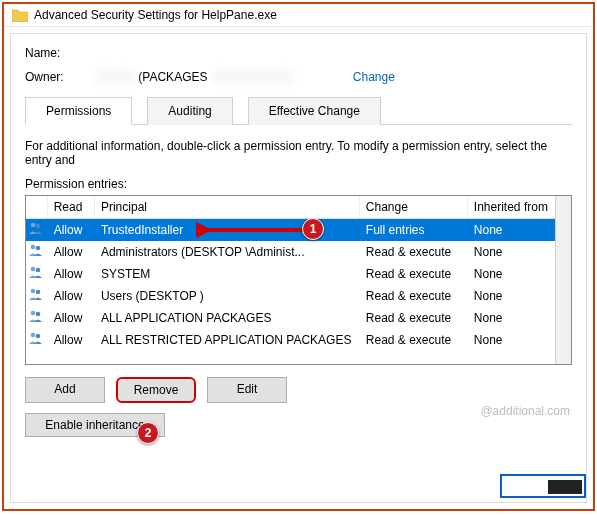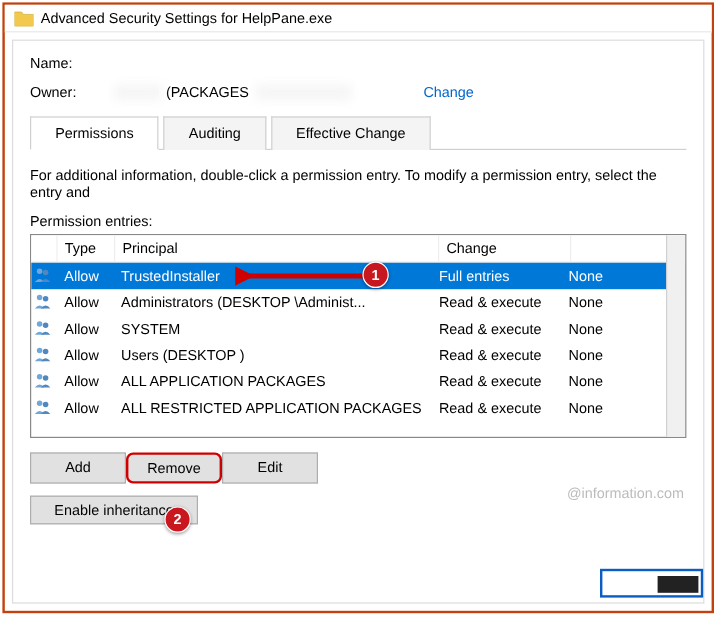--- a/index.html
+++ b/index.html
@@ -8,37 +8,37 @@
   .titlebar { display: flex; align-items: center; padding: 4px 8px; background: #fff; border-bottom: 1px solid #e8e8e8; }
   .folder-icon { width: 16px; height: 14px; margin-right: 6px; }
   .title-text { font-size: 12px; }
   .content { padding: 12px 14px 14px 14px; background: #fff; min-height: 470px; position: relative; border: 1px solid #dcdcdc; margin: 6px; }
   .field-row { display: flex; align-items: center; margin-bottom: 10px; }
   .field-label { width: 70px; }
   .field-value { flex: 0 0 auto; }
   .change-link { color: #0066cc; margin-left: 60px; cursor: pointer; }
   .blur { filter: blur(4px); opacity: 0.6; background: #f0f0f0; display: inline-block; height: 14px; }
   .tabs { display: flex; border-bottom: 1px solid #d0d0d0; margin-top: 12px; }
-  .tab { padding: 6px 20px; border: 1px solid #d0d0d0; border-bottom: none; margin-right: 4px; background: #f4f4f4; cursor: pointer; position: relative; top: 1px; font-size: 12px; }
+  .tab { padding: 6px 20px; border: 1px solid #d0d0d0; border-bottom: none; margin-right: 15px; background: #f4f4f4; cursor: pointer; position: relative; top: 1px; font-size: 12px; }
   .tab.active { background: #fff; border-bottom: 1px solid #fff; }
   .info-text { margin: 14px 0 10px 0; }
   .entries-label { margin-bottom: 4px; }
   .table-wrap { border: 1px solid #888; background: #fff; height: 170px; overflow: hidden; position: relative; }
   .thead { display: flex; background: #fff; border-bottom: 1px solid #e0e0e0; font-weight: 400; }
   .th, .td { padding: 4px 6px; white-space: nowrap; overflow: hidden; text-overflow: ellipsis; }
   .col-icon { width: 22px; padding: 2px 2px; }
   .col-type { width: 48px; }
   .col-principal { width: 270px; }
   .col-access { width: 110px; }
   .col-inherited { width: 105px; }
   .th { border-right: 1px solid #eee; }
-  .trow { display: flex; align-items: center; height: 22px; }
+  .trow { display: flex; height: 22px; }
   .trow.selected { background: #0078d7; color: #fff; }
   .group-icon { width: 16px; height: 14px; display: inline-block; }
-  .btn-row { display: flex; gap: 0; margin-top: 12px; }
+  .btn-row { display: flex; gap: 11px; margin-top: 12px; }
   .btn { padding: 4px 0; width: 80px; text-align: center; background: #e1e1e1; border: 1px solid #adadad; cursor: pointer; font-size: 12px; }
   .btn.wide { width: 140px; }
   .btn.highlight { border: 2px solid #d10000; border-radius: 6px; }
   .badge-num { position: absolute; width: 22px; height: 22px; border-radius: 50%; background: #c8171e; color: #fff; display: flex; align-items: center; justify-content: center; font-weight: bold; font-size: 12px; border: 1px solid #fff; box-shadow: 0 1px 3px rgba(0,0,0,.4); z-index: 10; }
   .arrow-ann { position: absolute; z-index: 9; }
   .watermark { position: absolute; right: 16px; top: 370px; color: #bcbcbc; font-size: 12px; }
   .php-badge { position: absolute; right: 6px; bottom: 6px; background: #de4f3e; color: #fff; font-weight: bold; padding: 2px 6px; font-size: 12px; border-radius: 2px; }
   .blue-strip { position: absolute; right: 0; bottom: 4px; width: 86px; height: 24px; border: 2px solid #0a5dc2; background: #fff; z-index: 1; }
   .dark-chunk { position: absolute; right: 4px; bottom: 8px; width: 34px; height: 14px; background: #222; z-index: 2; }
   .scroll-stub { position: absolute; right: 0; top: 0; bottom: 0; width: 16px; background: #f0f0f0; border-left: 1px solid #d0d0d0; }
@@ -80,23 +80,24 @@
       <div class="tab">Auditing</div>
       <div class="tab">Effective Change</div>
     </div>
 
     <div class="info-text">For additional information, double-click a permission entry. To modify a permission entry, select the entry and</div>
     <div class="entries-label">Permission entries:</div>
 
     <div class="table-wrap">
       <div class="thead">
         <div class="th col-icon"></div>
-        <div class="th col-type">Type</div>
+        <div class="th col-type">Read</div>
         <div class="th col-principal">Principal</div>
         <div class="th col-access">Change</div>
+        <div class="th col-inherited">Inherited from</div>
       </div>
       <div id="tbody">
           <div class="trow selected">
             <div class="td col-icon"><span class="group-icon"><svg viewBox="0 0 16 14" width="16" height="14">
                   <circle cx="5" cy="4" r="2.3" fill="#6fa8d8"></circle>
                   <circle cx="10" cy="5" r="2.3" fill="#4f88c0"></circle>
                   <path d="M1 13 q4 -5 8 0 Z" fill="#6fa8d8"></path>
                   <path d="M6 13 q4 -5 8 0 Z" fill="#4f88c0"></path>
                 </svg></span></div>
             <div class="td col-type">Allow</div>
@@ -183,20 +184,20 @@
     <div class="btn-row">
       <div class="btn">Add</div>
       <div class="btn highlight">Remove</div>
       <div class="btn">Edit</div>
     </div>
 
     <div class="btn-row" style="margin-top:10px;">
       <div class="btn wide">Enable inheritance</div>
     </div>
 
-    <div class="watermark">@information.com</div>
+    <div class="watermark">@additional.com</div>
 
     <div class="blue-strip"></div>
     <div class="dark-chunk"></div>
     <div class="php-badge">php</div>
 
   </div>
 </div>
 
 </body></html>

